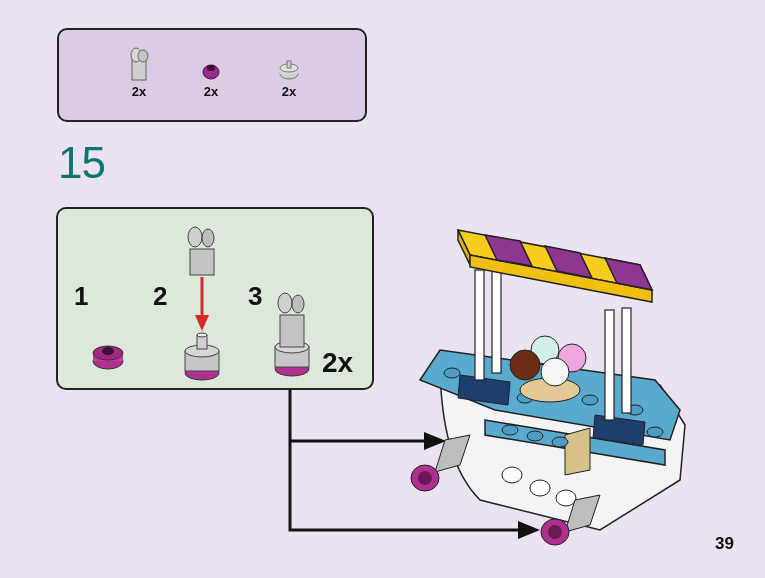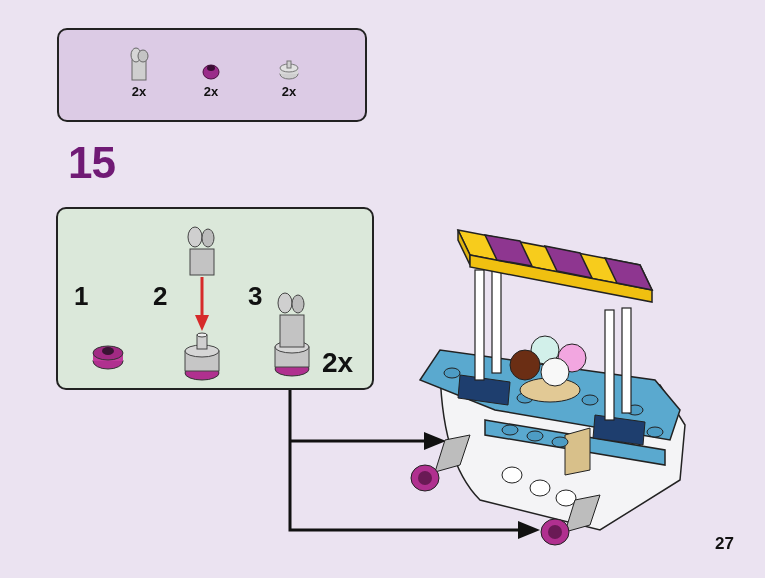--- a/index.html
+++ b/index.html
@@ -9,22 +9,22 @@
     font-family: "Liberation Sans", sans-serif;
   }
   .parts-box {
     position: absolute; left: 57px; top: 28px; width: 310px; height: 94px;
     background: #dccbe5; border: 2px solid #222; border-radius: 10px; box-sizing: border-box;
   }
   .part { position: absolute; top: 16px; width: 40px; text-align: center; }
   .part svg { display: block; margin: 0 auto; }
   .qty { font-weight: bold; font-size: 13px; color: #111; margin-top: 2px; }
   .step-number {
-    position: absolute; left: 68px; top: 138px; font-size: 44px; font-weight: bold;
-    color: #701a75; letter-spacing: -1px;
+    position: absolute; left: 58px; top: 138px; font-size: 44px; font-weight: normal;
+    color: #0f766e; letter-spacing: -1px;
   }
   .sub-box {
     position: absolute; left: 56px; top: 207px; width: 318px; height: 183px;
     background: #dbe8da; border: 2px solid #222; border-radius: 10px; box-sizing: border-box;
   }
   .sub-label { position: absolute; font-size: 26px; font-weight: bold; color: #111; }
   .sub-qty { position: absolute; font-size: 28px; font-weight: bold; color: #111; }
   .page-number { position: absolute; left: 715px; top: 534px; font-size: 17px; font-weight: bold; color: #111; }
   .abs { position: absolute; }
 </style>
@@ -167,13 +167,13 @@
     <ellipse cx="25" cy="268" rx="14" ry="13" fill="#b0308f" stroke="#222"></ellipse>
     <ellipse cx="25" cy="268" rx="7" ry="7" fill="#6a1a55"></ellipse>
   </g>
   <g>
     <path d="M175,290 L200,285 L190,315 L165,322 Z" fill="#bdbdbd" stroke="#222"></path>
     <ellipse cx="155" cy="322" rx="14" ry="13" fill="#b0308f" stroke="#222"></ellipse>
     <ellipse cx="155" cy="322" rx="7" ry="7" fill="#6a1a55"></ellipse>
   </g>
 </svg>
 
-<div class="page-number">27</div>
+<div class="page-number">39</div>
 
 </body></html>

